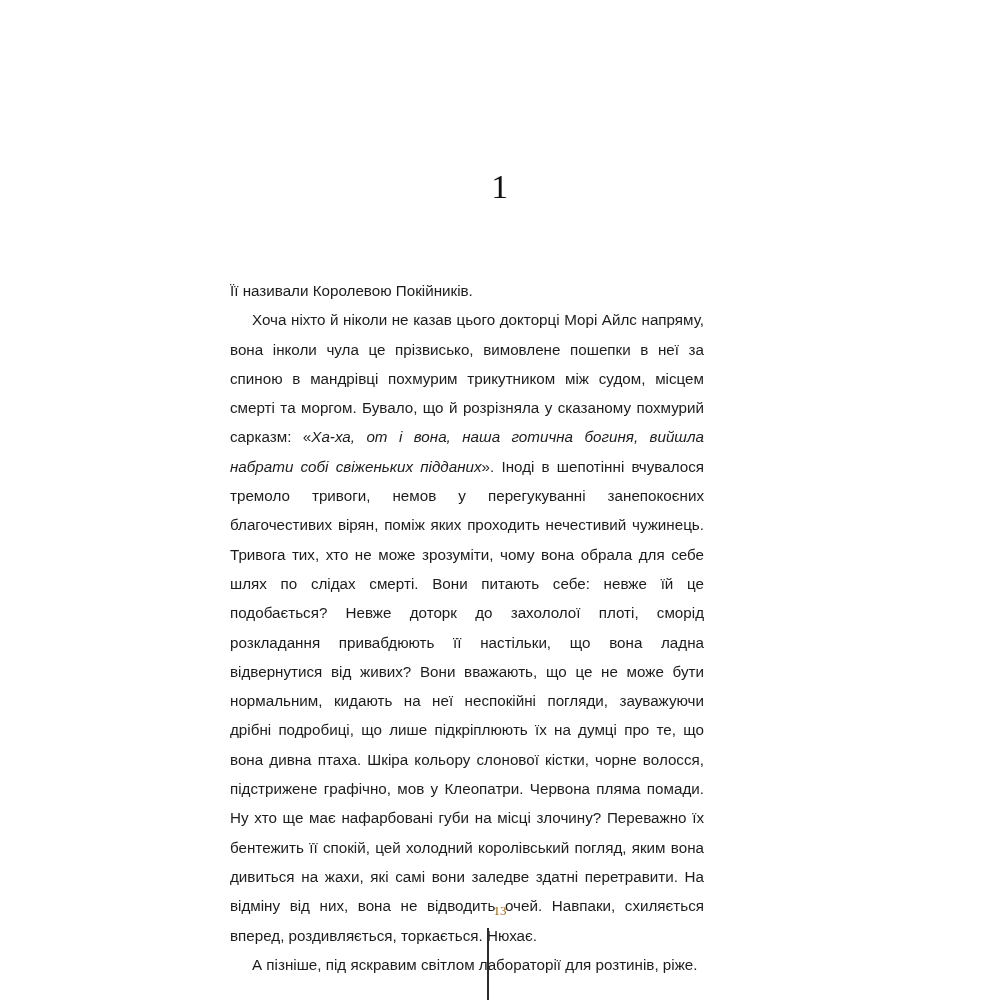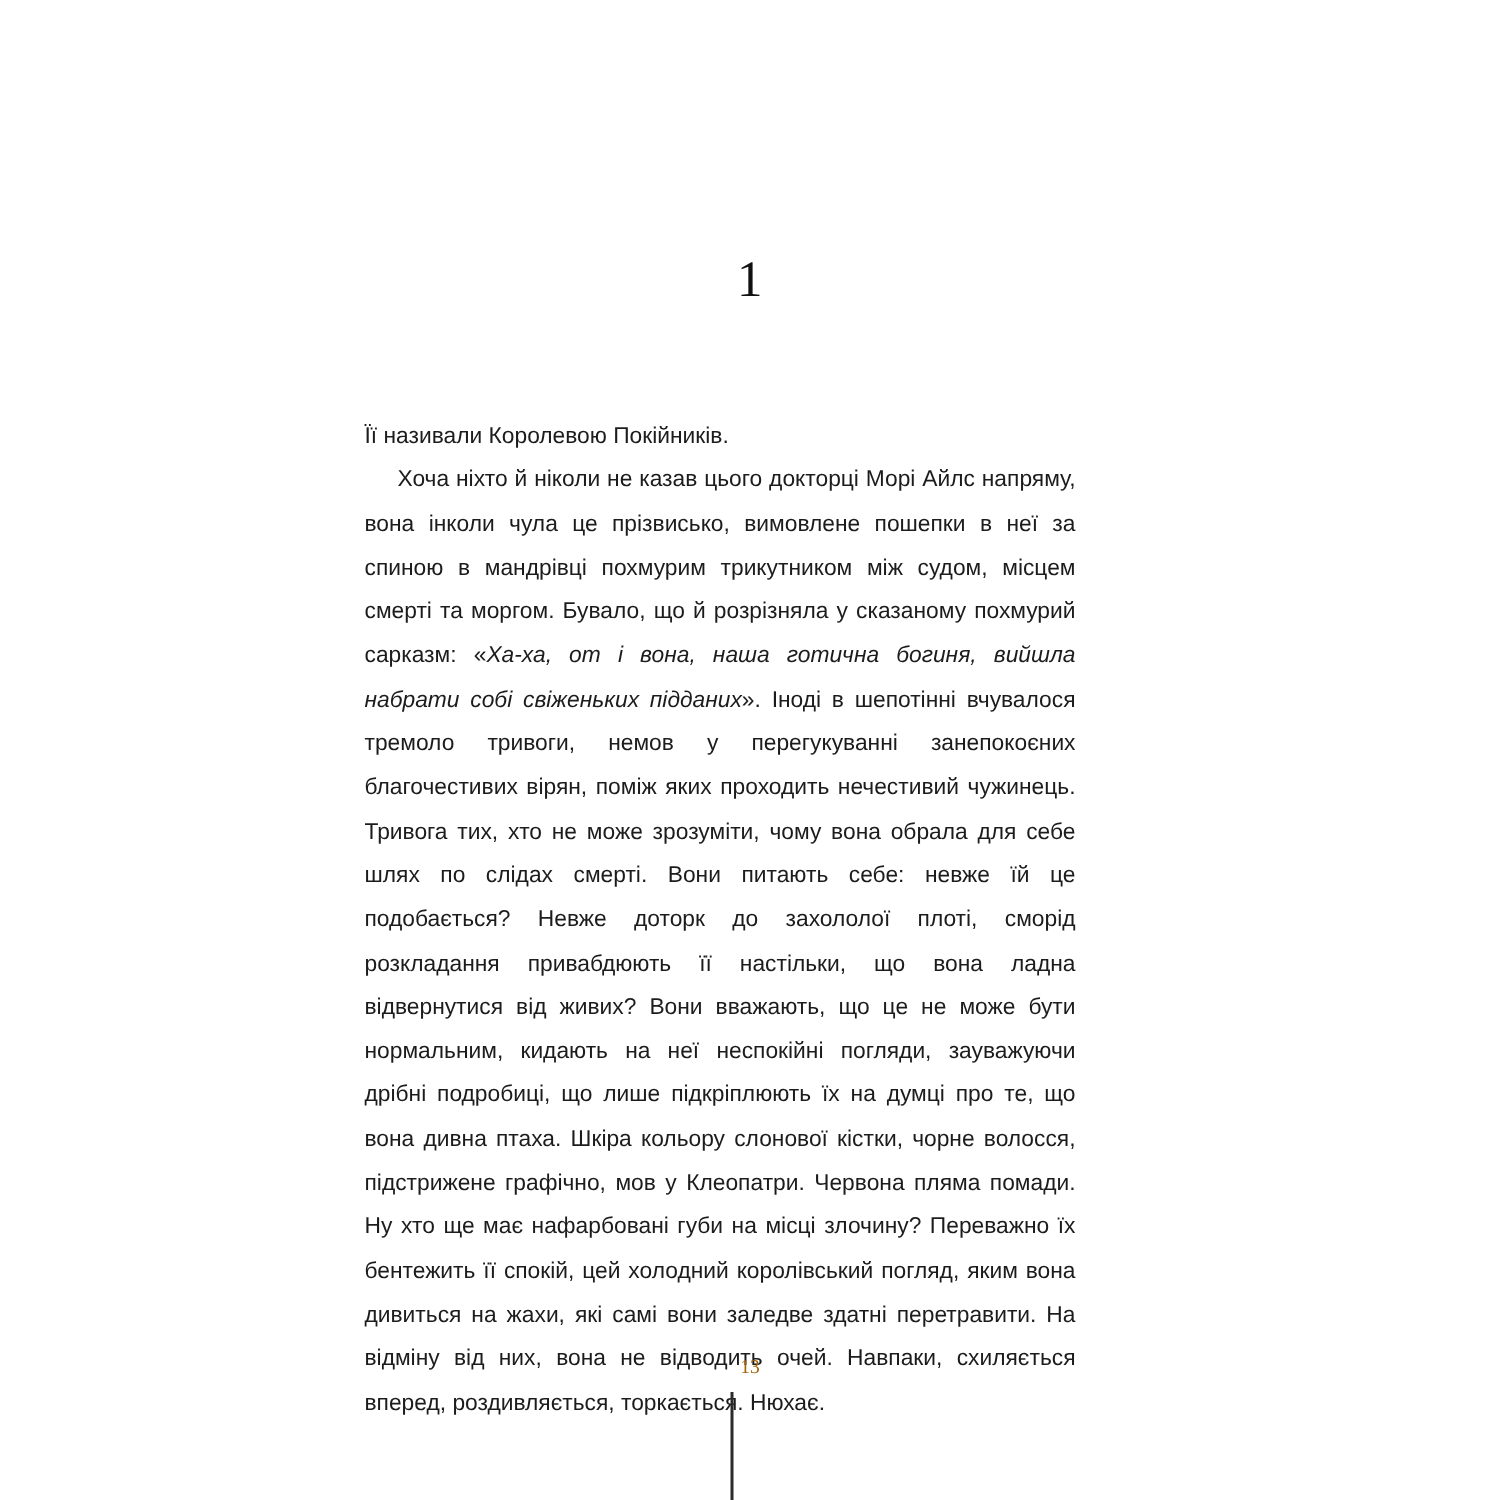--- a/index.html
+++ b/index.html
@@ -28,21 +28,21 @@
     text-align: center;
     font-family: "Liberation Serif", serif;
     font-size: 34px;
     font-weight: 400;
     color: #111111;
     letter-spacing: 0.5px;
   }
   .text-block {
     position: absolute;
     top: 276px;
-    left: 243px;
+    left: 230px;
     width: 474px;
     font-family: "Liberation Sans", sans-serif;
     font-size: 15.2px;
     line-height: 29.3px;
     color: #1c1c1c;
     text-align: justify;
     text-justify: inter-word;
   }
   .text-block p {
     margin: 0;
@@ -78,19 +78,20 @@
 </head>
 <body>
 
 <div class="page">
 
   <div class="chapter-number">1</div>
 
   <div class="text-block" id="body-text">
       <p class="para-first"><span>Її називали Королевою Покійників.</span></p>
       <p class="para-indent"><span>Хоча ніхто й ніколи не казав цього докторці Морі Айлс напряму, вона інколи чула це прізвисько, вимовлене пошепки в неї за спиною в мандрівці похмурим трикутником між судом, місцем смерті та моргом. Бувало, що й розрізняла у сказаному похмурий сарказм: «</span><em>Ха-ха, от і вона, наша готична богиня, вийшла набрати собі свіженьких підданих</em><span>». Іноді в шепотінні вчувалося тремоло тривоги, немов у перегукуванні занепокоєних благочестивих вірян, поміж яких проходить нечестивий чужинець. Тривога тих, хто не може зрозуміти, чому вона обрала для себе шлях по слідах смерті. Вони питають себе: невже їй це подобається? Невже доторк до захололої плоті, сморід розкладання привабдюють її настільки, що вона ладна відвернутися від живих? Вони вважають, що це не може бути нормальним, кидають на неї неспокійні погляди, зауважуючи дрібні подробиці, що лише підкріплюють їх на думці про те, що вона дивна птаха. Шкіра кольору слонової кістки, чорне волосся, підстрижене графічно, мов у Клеопатри. Червона пляма помади. Ну хто ще має нафарбовані губи на місці злочину? Переважно їх бентежить її спокій, цей холодний королівський погляд, яким вона дивиться на жахи, які самі вони заледве здатні перетравити. На відміну від них, вона не відводить очей. Навпаки, схиляється вперед, роздивляється, торкається. Нюхає.</span></p>
+      <p class="para-indent"><span>А пізніше, під яскравим світлом лабораторії для розтинів, ріже.</span></p>
     </div>
 
   <div class="folio">13</div>
 
   <div class="spine-line"></div>
 
 </div>
 
 </body></html>

